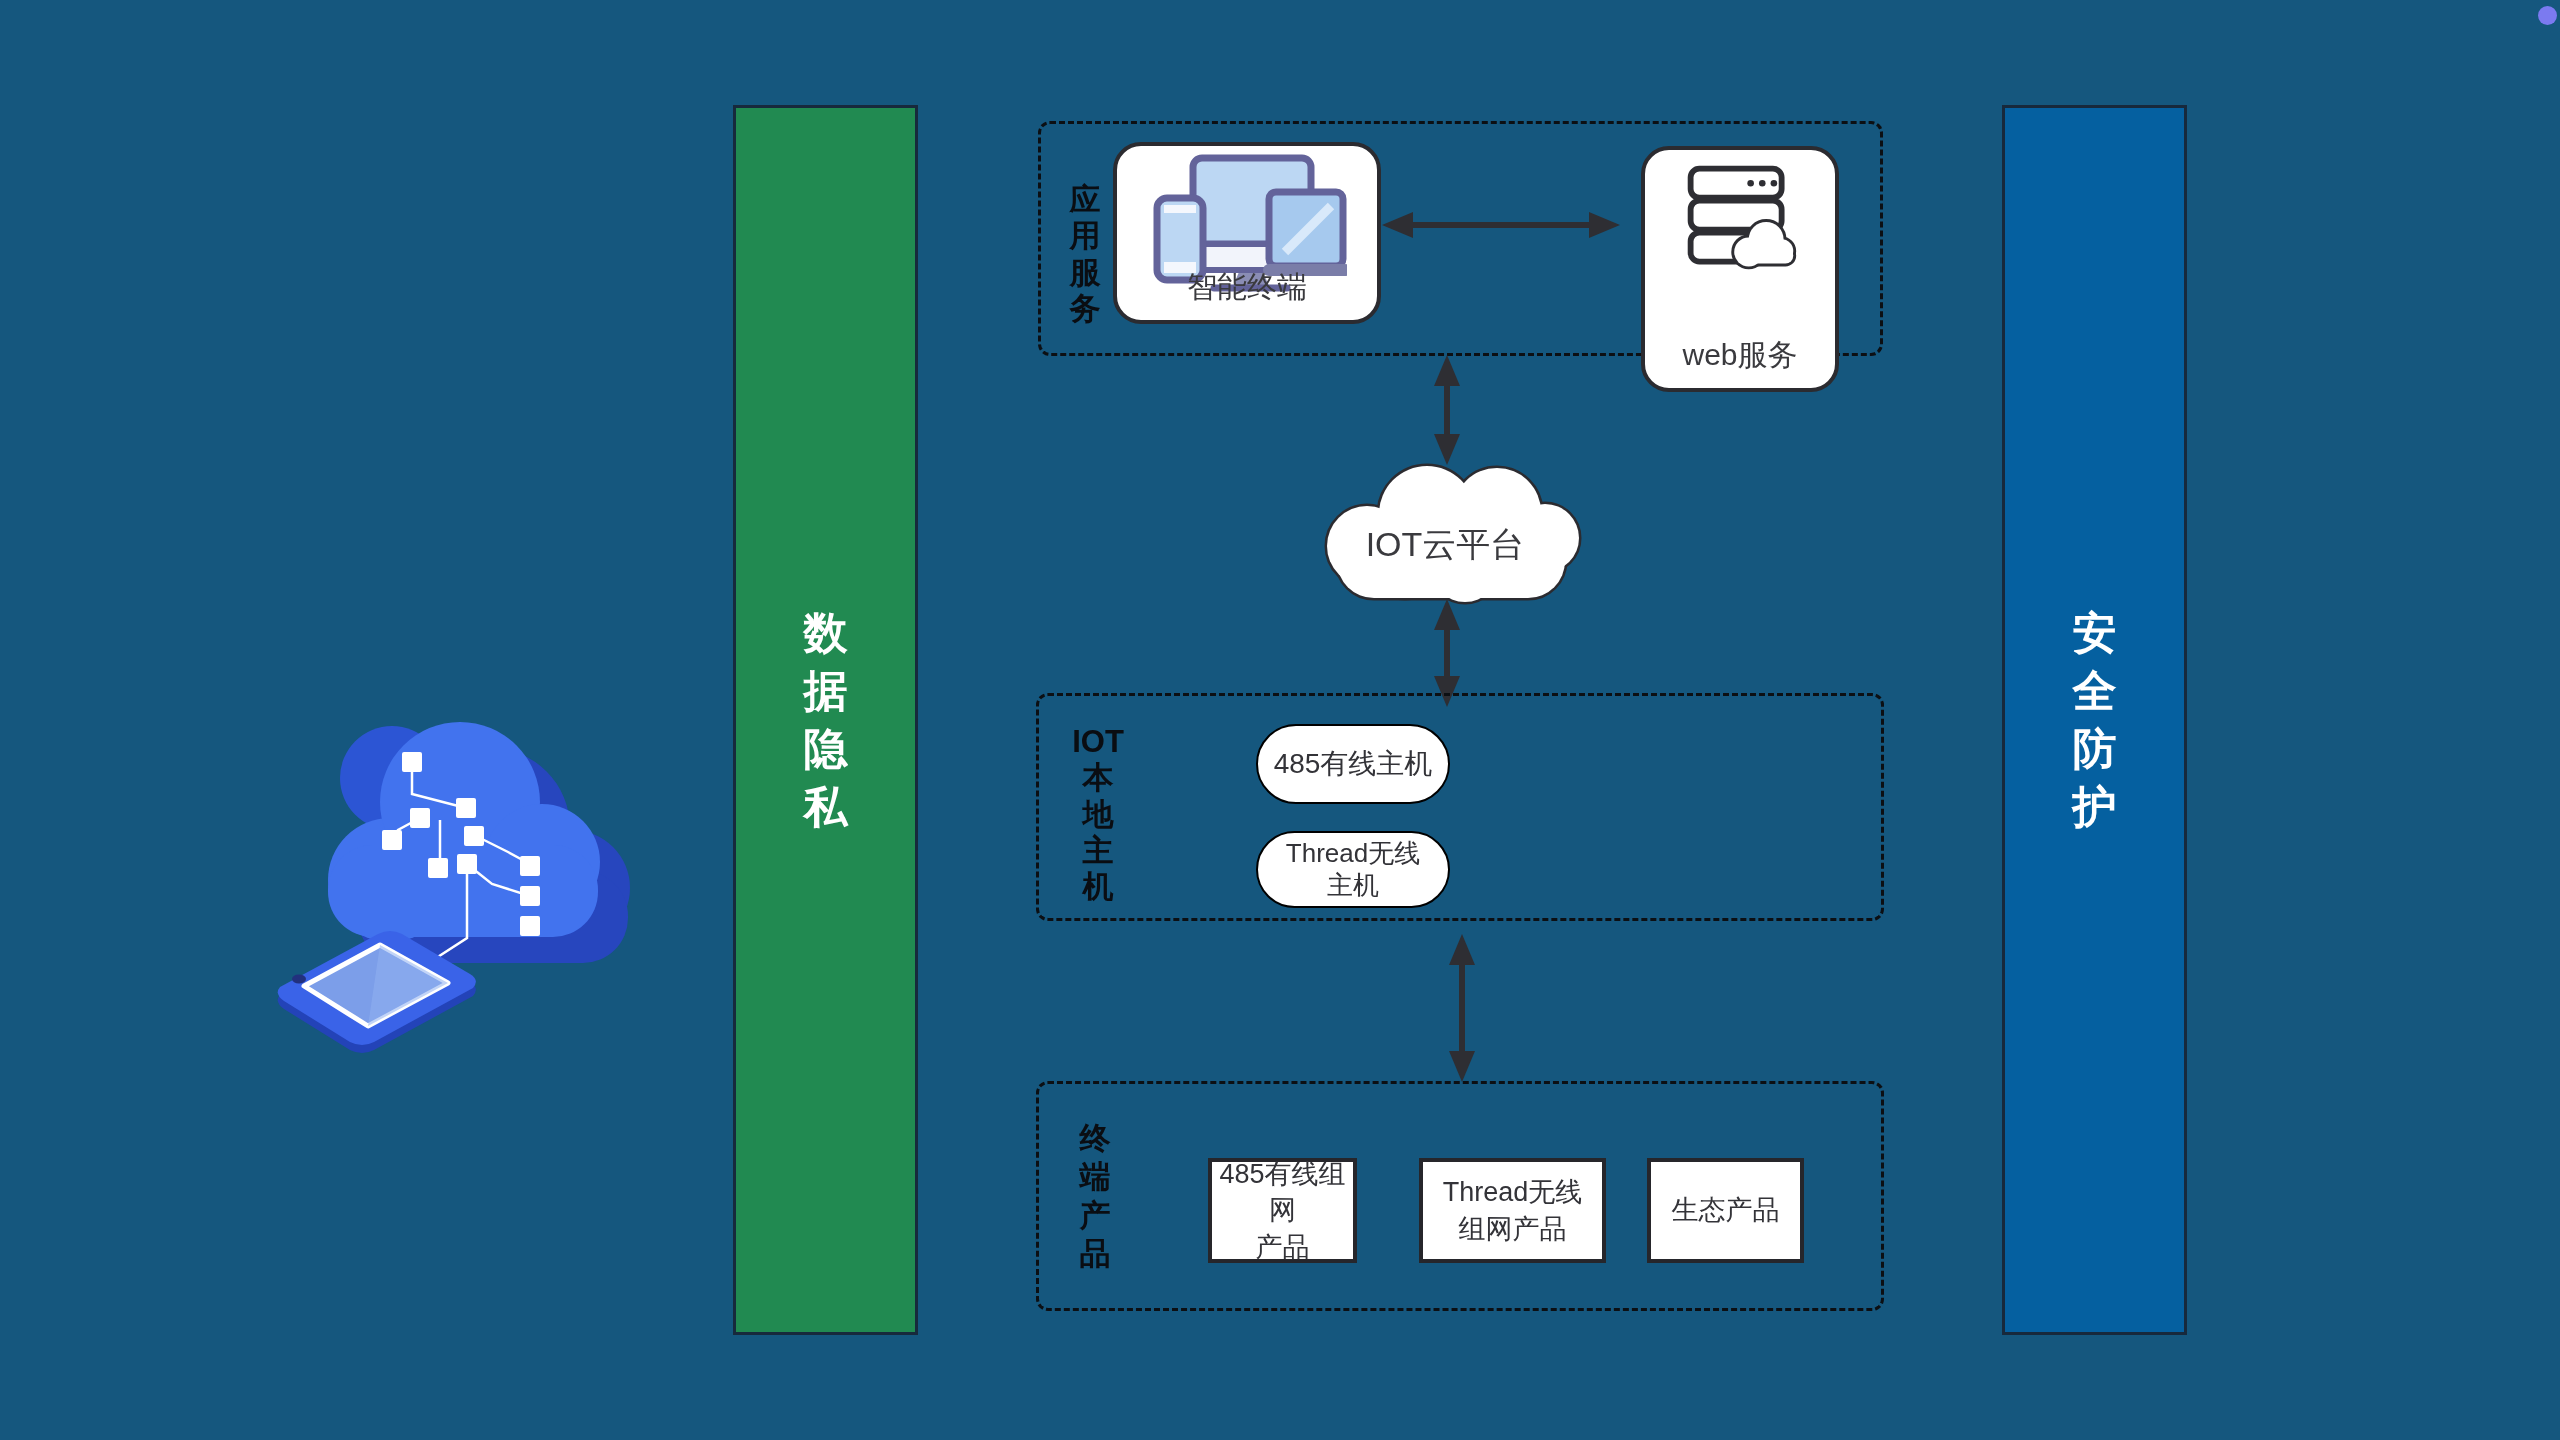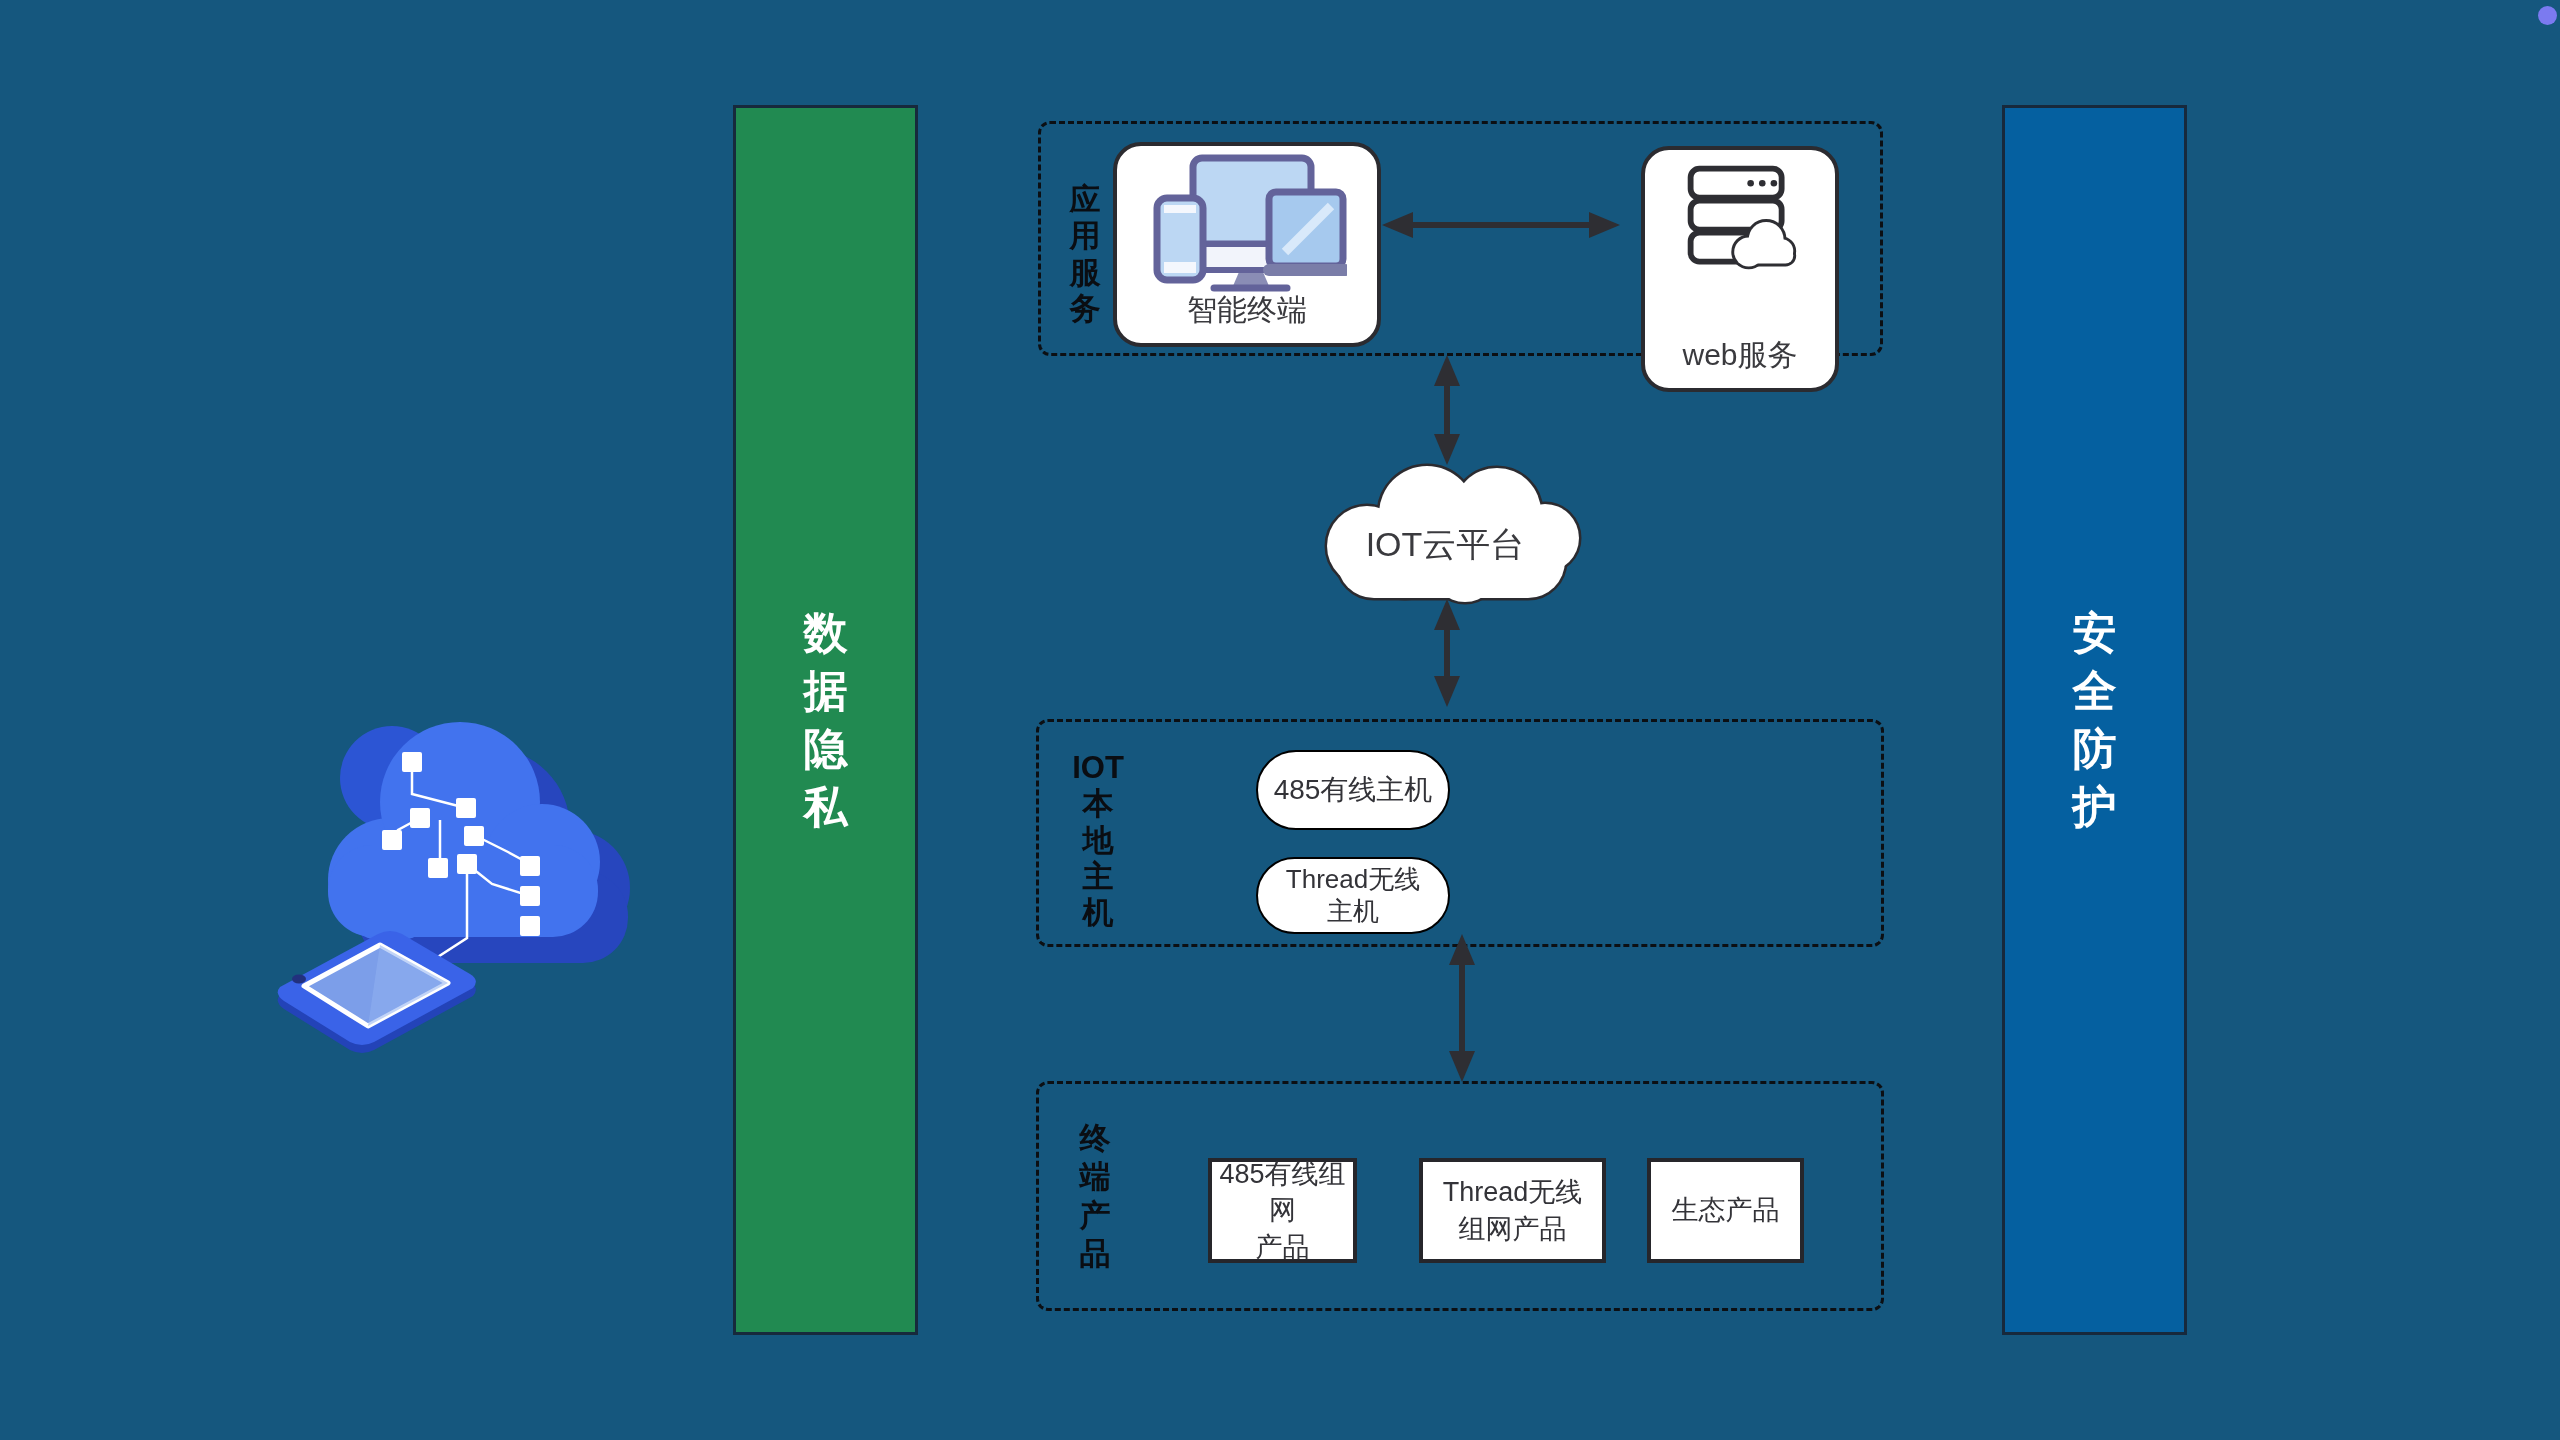--- a/index.html
+++ b/index.html
@@ -26,35 +26,35 @@
   .vbar .vlabel {
     white-space: pre-line; color: #FFFFFF; font-weight: bold;
     font-size: 44px; line-height: 1.32; text-align: center;
   }
   .dashed-box {
     position: absolute;
     border: 3px dashed #0C0F13; border-radius: 12px;
     box-sizing: border-box;
   }
   .box-app      { left: 1038px; top: 121px;  width: 845px; height: 235px; }
-  .box-hosts    { left: 1036px; top: 719px;  width: 848px; height: 228px; }
+  .box-hosts    { left: 1036px; top: 693px;  width: 848px; height: 228px; }
   .box-products { left: 1036px; top: 1081px; width: 848px; height: 230px; }
   .group-label {
     position: absolute; white-space: pre-line; text-align: center;
     font-weight: bold; color: #0A0D12; font-size: 31px; line-height: 1.17;
   }
   .gl-app      { left: 24px; top: 58px;  width: 40px; }
   .gl-hosts    { left: 18px; top: 28px;  width: 82px; }
   .gl-products { left: 36px; top: 36px;  width: 40px; line-height: 1.24; }
   .white-card {
     position: absolute; background: #FFFFFF;
     border: 4px solid #2B2B30; border-radius: 28px; box-sizing: border-box;
     display: flex; flex-direction: column; align-items: center; justify-content: flex-start;
   }
-  .card-smart { left: 72px;  top: 18px; width: 268px; height: 205px; }
+  .card-smart { left: 72px;  top: 18px; width: 268px; height: 182px; }
   .card-web   { left: 580px; top: 22px; width: 198px; height: 246px; margin-left: 20px; }
   .card-label {
     position: absolute; bottom: 12px; left: 0; right: 0;
     text-align: center; font-size: 30px; color: #3A3A3E;
   }
   .pill {
     position: absolute; background: #FFFFFF;
     border: 2px solid #000000; border-radius: 44px; box-sizing: border-box;
     display: flex; align-items: center; justify-content: center;
     text-align: center; font-size: 28px; color: #333338;

